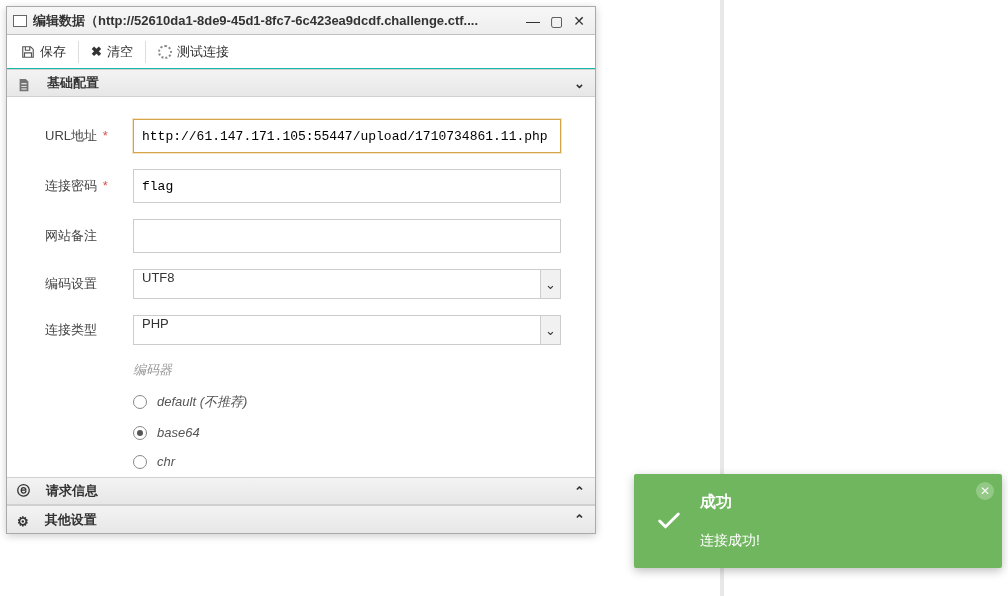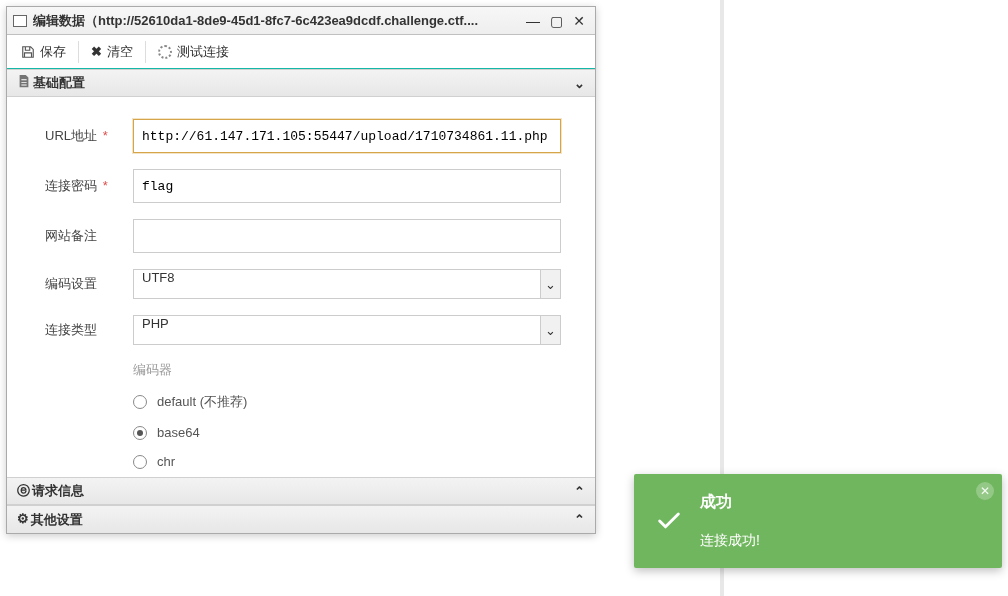--- a/index.html
+++ b/index.html
@@ -7,35 +7,35 @@
     .window { position: absolute; left: 6px; top: 6px; width: 590px; border: 1px solid #aaa; background: #fff; box-shadow: 0 2px 8px rgba(0,0,0,.2); }
     .titlebar { background: linear-gradient(#f7f7f7,#eee); height: 28px; display: flex; align-items: center; padding: 0 6px; border-bottom: 1px solid #c0c0c0; }
     .titlebar .ticon { width: 14px; height: 12px; border: 1px solid #666; margin-right: 6px; background: #fff; }
     .titlebar .title { flex: 1; font-weight: bold; font-size: 13px; color: #333; overflow: hidden; white-space: nowrap; }
     .titlebar .winbtns { display: flex; gap: 10px; padding: 0 4px; }
     .titlebar .winbtns span { font-size: 14px; cursor: pointer; color: #333; }
     .toolbar { height: 34px; display: flex; align-items: center; border-bottom: 1px solid #14b8a6; background: #fff; padding: 0 4px; }
     .toolbar .tbtn { display: flex; align-items: center; gap: 5px; padding: 4px 10px; cursor: pointer; font-size: 13px; color: #333; }
     .toolbar .sep { width: 1px; height: 22px; background: #ddd; margin: 0 2px; }
     .accordion-h { height: 28px; background: linear-gradient(#f3f3f3,#e7e7e7); border-top: 1px solid #d0d0d0; border-bottom: 1px solid #d0d0d0; display: flex; align-items: center; padding: 0 10px; cursor: pointer; font-weight: bold; font-size: 13px; color: #333; }
-    .accordion-h .ah-title { flex: 1; display: flex; align-items: flex-start; gap: 2px;}
+    .accordion-h .ah-title { flex: 1; display: flex; align-items: flex-end; gap: 16px;}
     .accordion-h .chev { font-size: 13px; }
     .panel-body { position: relative; }
     .panel-inner { padding: 22px 24px 10px 38px; height: 380px; overflow-y: scroll; }
     .row { display: flex; align-items: center; margin-bottom: 16px; }
     .row .label { width: 88px; font-size: 13px; color: #444; }
     .row .label .req { color: #d9534f; margin-left: 2px; }
     .row .ctl { flex: 1; padding-right: 10px;}
     .tinput { width: 100%; height: 30px; border: 1px solid #ccc; padding: 16px 8px; font-size: 13px; outline: none; font-family: Liberation Mono, monospace;}
     .tinput.focus { border: 1px solid #d6a549; box-shadow: 0 0 0 1px rgba(214,165,73,.3); }
     .tselect { width: 100%; height: 30px; border: 1px solid #ccc; background: #fff; display: flex; padding: 0 8px; cursor: pointer; position: relative; }
     .tselect .sval { flex: 1; }
     .tselect .sarrow { width: 20px; height: 100%; display: flex; align-items:center; justify-content:center; border-left: 1px solid #ccc; margin-right: -8px; background: #f1f1f1; }
     .subhead { margin: 10px 0 14px 0; color: #999; font-size: 13px; }
-    .indent-col { margin-left: 88px; }
+    .indent-col { margin-left: 88px; font-style: italic; }
     .radio-row { display: flex; align-items: center; gap: 10px; margin-bottom: 14px; cursor: pointer; color: #555;}
     .radio { width: 14px; height: 14px; border: 1px solid #888; border-radius: 50%; display: inline-flex; align-items:center; justify-content:center; background: #fff;}
     .radio.selected::after { content: ""; width: 6px; height: 6px; background: #555; border-radius: 50%; }
     .toast { position: absolute; right: 6px; bottom: 28px; width: 368px; background: #70b65e; color: #fff; padding: 18px 18px; display: flex; align-items: center; box-shadow: 0 3px 10px rgba(0,0,0,.25); border-radius: 2px;}
     .toast .check { width: 34px; height: 34px; display: flex; align-items:center; justify-content:center; margin-right: 14px; }
     .toast .check svg { width: 28px; height: 28px; }
     .toast .txt .t1 { font-size: 16px; font-weight: bold; margin-bottom: 19px;}
     .toast .txt .t2 { font-size: 14px; }
     .toast .close { position: absolute; right: 8px; top: 8px; width: 18px; height: 18px; border-radius: 50%; background: rgba(255,255,255,.25); color: rgba(255,255,255,.9); display:flex; align-items:center; justify-content:center; font-size:12px; cursor:pointer;}
     .vline { position: absolute; top: 0px; bottom: 0px; left: 720px; width: 0; border-left: 4px solid #E8E8E8; }

